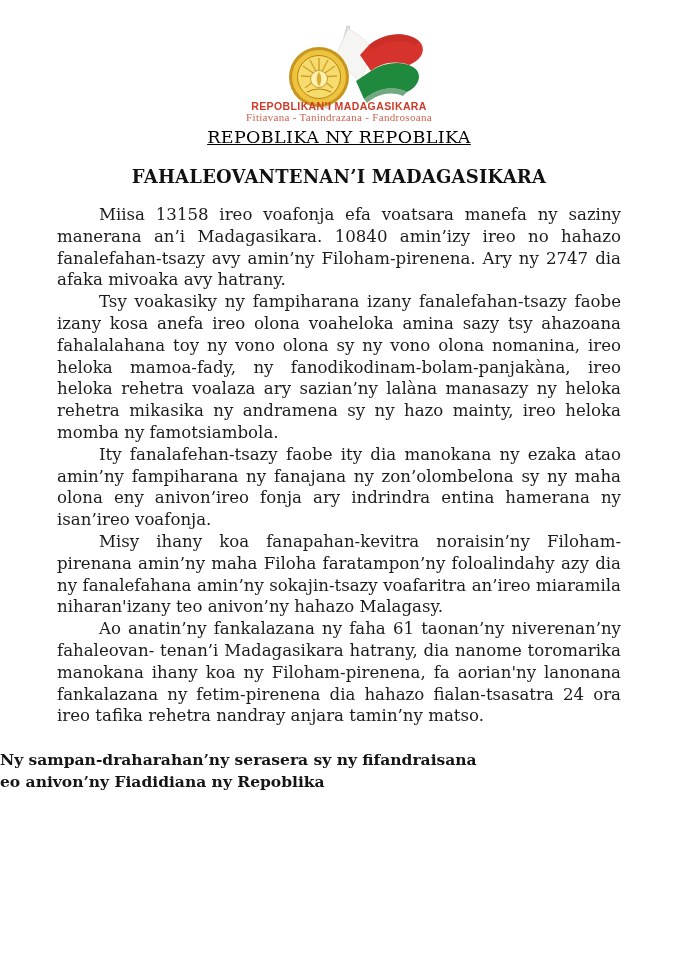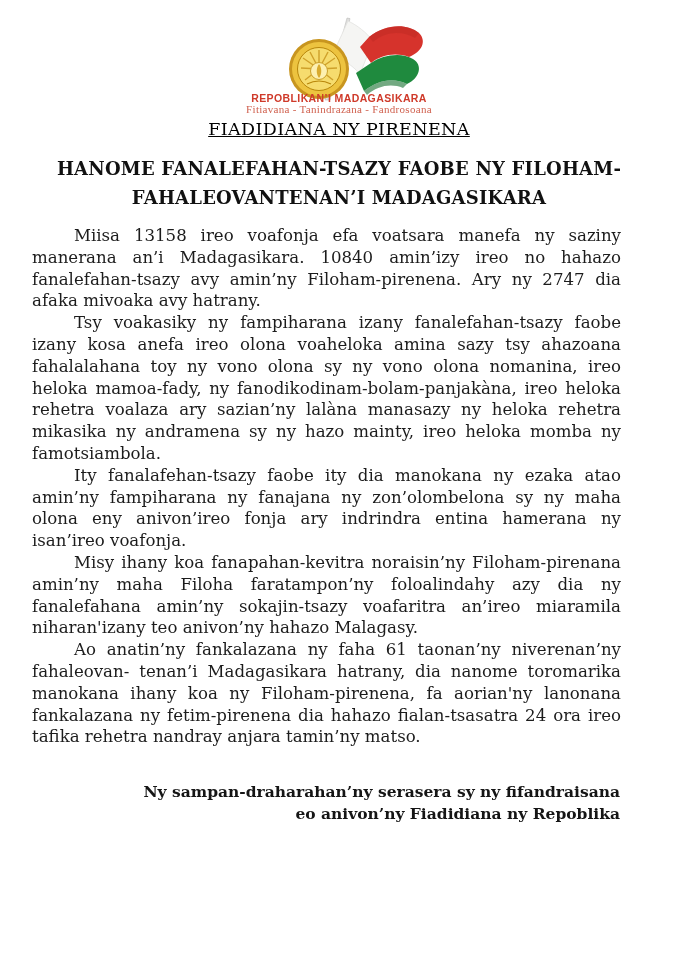--- a/index.html
+++ b/index.html
@@ -6,21 +6,21 @@
   .page {
     position: relative;
     width: 678px;
     height: 960px;
     background: #ffffff;
     font-family: "DejaVu Serif", "Liberation Serif", serif;
     color: #1c1c1c;
     overflow: hidden;
     margin: 0 auto;
   }
-  .header { text-align: center; padding-top: 16px; }
+  .header { text-align: center; padding-top: 24px; }
   .logo-wrap { width: 190px; margin: 0 auto; position: relative; }
   .logo-svg { display: block; margin: 0 auto; }
   .org-name {
     font-family: "Liberation Sans", sans-serif;
     font-weight: 700;
     font-size: 10.5px;
     letter-spacing: 0.4px;
     color: #cf3a2a;
     margin-top: -10px;
     line-height: 12px;
@@ -43,29 +43,29 @@
   .doc-title {
     margin-top: 15px;
     text-align: center;
     font-weight: 700;
     font-size: 18px;
     line-height: 29px;
     color: #111;
     letter-spacing: 0.2px;
   }
   .body-text {
-    margin: 13px 57px 0 32px;
+    margin: 13px 57px 0 57px;
     text-align: justify;
     font-size: 16.6px;
     line-height: 21.8px;
   }
   .body-text p { margin: 0; text-indent: 42px; }
   .signature {
-    margin: 33px 58px 0 0;
-    text-align: right;
+    margin: 22px 58px 0 0;
+    text-align: left;
     font-weight: 700;
     font-size: 15.5px;
     line-height: 22px;
     color: #151515;
   }
 </style>
 </head>
 <body>
 
 <div class="page">
@@ -100,25 +100,24 @@
           <line x1="72" y1="53" x2="86" y2="64"></line>
         </g>
         <circle cx="72" cy="55" r="8.5" fill="#fdf0b0" stroke="#caa02a" stroke-width="1"></circle>
         <path d="M72 48 C 69 52, 69 58, 72 62 C 75 58, 75 52, 72 48 Z" fill="#d9ab2e"></path>
         <path d="M60 68 C 68 64, 76 64, 84 68" stroke="#b8860b" stroke-width="1.2" fill="none"></path>
       </svg>
       <div class="org-name">REPOBLIKAN’I MADAGASIKARA</div>
       <div class="org-motto">Fitiavana - Tanindrazana - Fandrosoana</div>
     </div>
 
-    <div class="office-title">FIADIDIANA NY PIRENENA</div>
+    <div class="office-title">REPOBLIKA NY REPOBLIKA</div>
   </div>
 
   <div class="doc-title">
-    <div>HANOME FANALEFAHAN-TSAZY FAOBE NY FILOHAM-</div>
     <div>FAHALEOVANTENAN’I MADAGASIKARA</div>
   </div>
 
   <div class="body-text">
     <p>Miisa 13158 ireo voafonja efa voatsara manefa ny saziny manerana an’i Madagasikara. 10840 amin’izy ireo no hahazo fanalefahan-tsazy avy amin’ny Filoham-pirenena. Ary ny 2747 dia afaka mivoaka avy hatrany.</p>
     <p>Tsy voakasiky ny fampiharana izany fanalefahan-tsazy faobe izany kosa anefa ireo olona voaheloka amina sazy tsy ahazoana fahalalahana toy ny vono olona sy ny vono olona nomanina, ireo heloka mamoa-fady, ny fanodikodinam-bolam-panjakàna, ireo heloka rehetra voalaza ary sazian’ny lalàna manasazy ny heloka rehetra mikasika ny andramena sy ny hazo mainty, ireo heloka momba ny famotsiambola.</p>
     <p>Ity fanalafehan-tsazy faobe ity dia manokana ny ezaka atao amin’ny fampiharana ny fanajana ny zon’olombelona sy ny maha olona eny anivon’ireo fonja ary indrindra entina hamerana ny isan’ireo voafonja.</p>
     <p>Misy ihany koa fanapahan-kevitra noraisin’ny Filoham-pirenana amin’ny maha Filoha faratampon’ny foloalindahy azy dia ny fanalefahana amin’ny sokajin-tsazy voafaritra an’ireo miaramila niharan'izany teo anivon’ny hahazo Malagasy.</p>
     <p>Ao anatin’ny fankalazana ny faha 61 taonan’ny niverenan’ny fahaleovan- tenan’i Madagasikara hatrany, dia nanome toromarika manokana ihany koa ny Filoham-pirenena, fa aorian'ny lanonana fankalazana ny fetim-pirenena dia hahazo fialan-tsasatra 24 ora ireo tafika rehetra nandray anjara tamin’ny matso.</p>
   </div>

